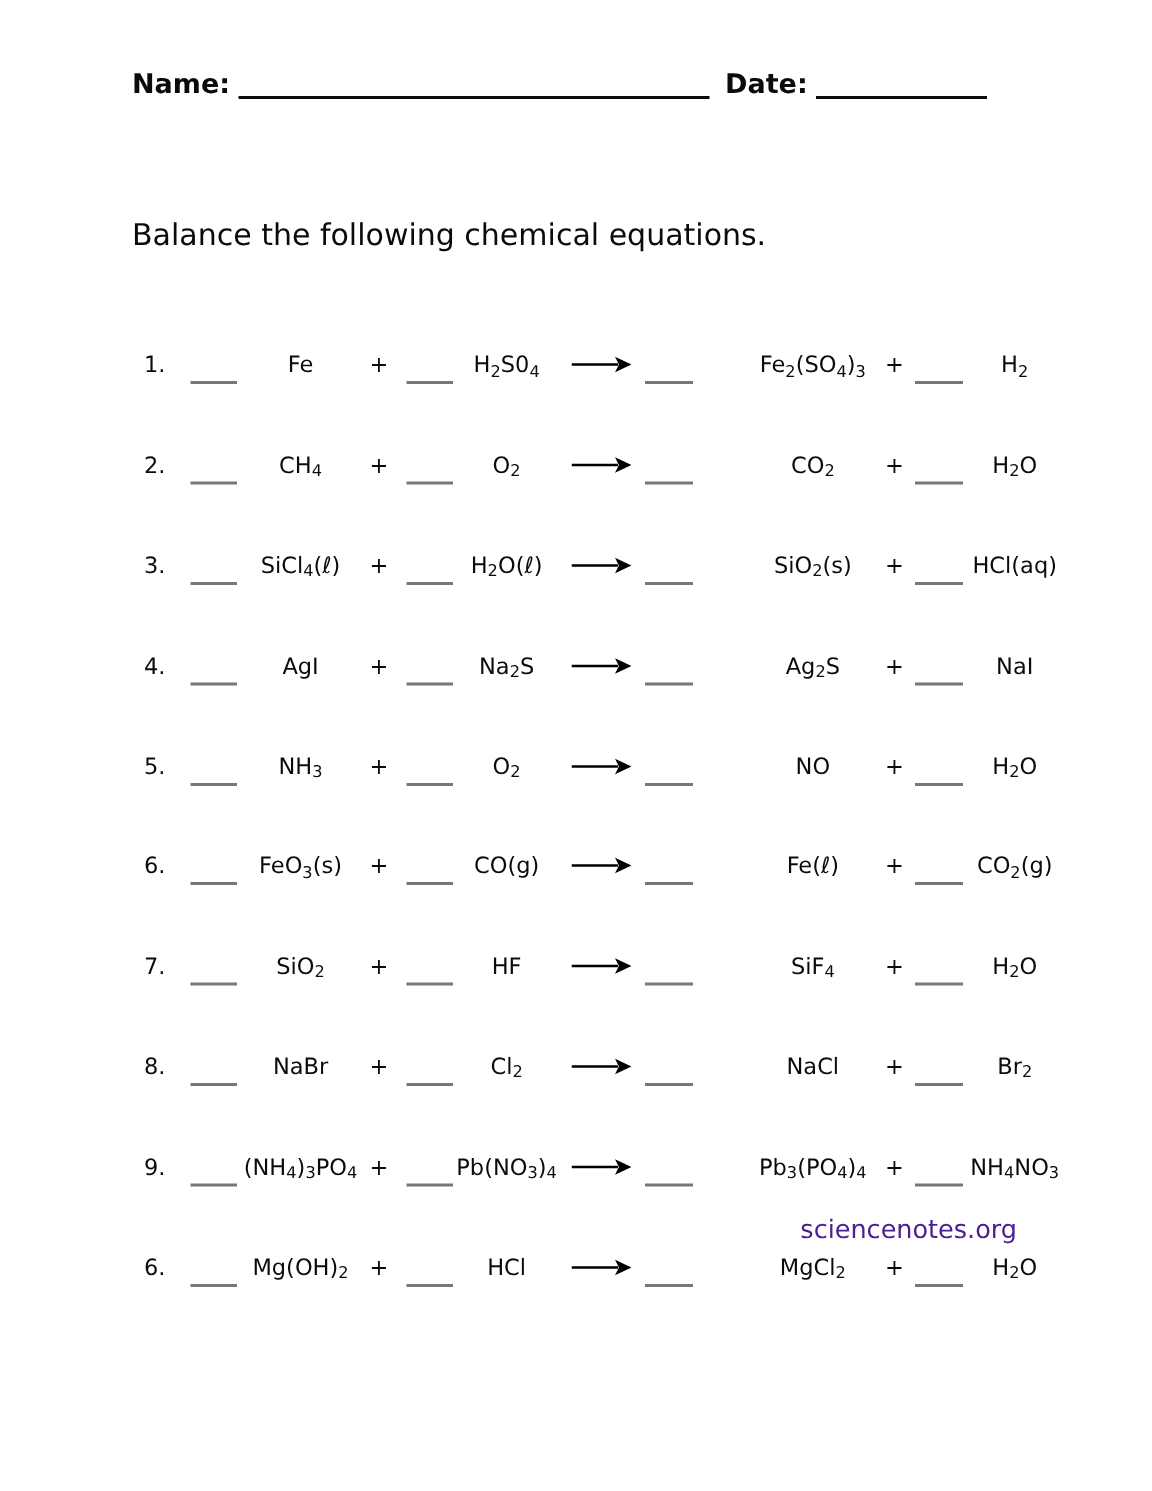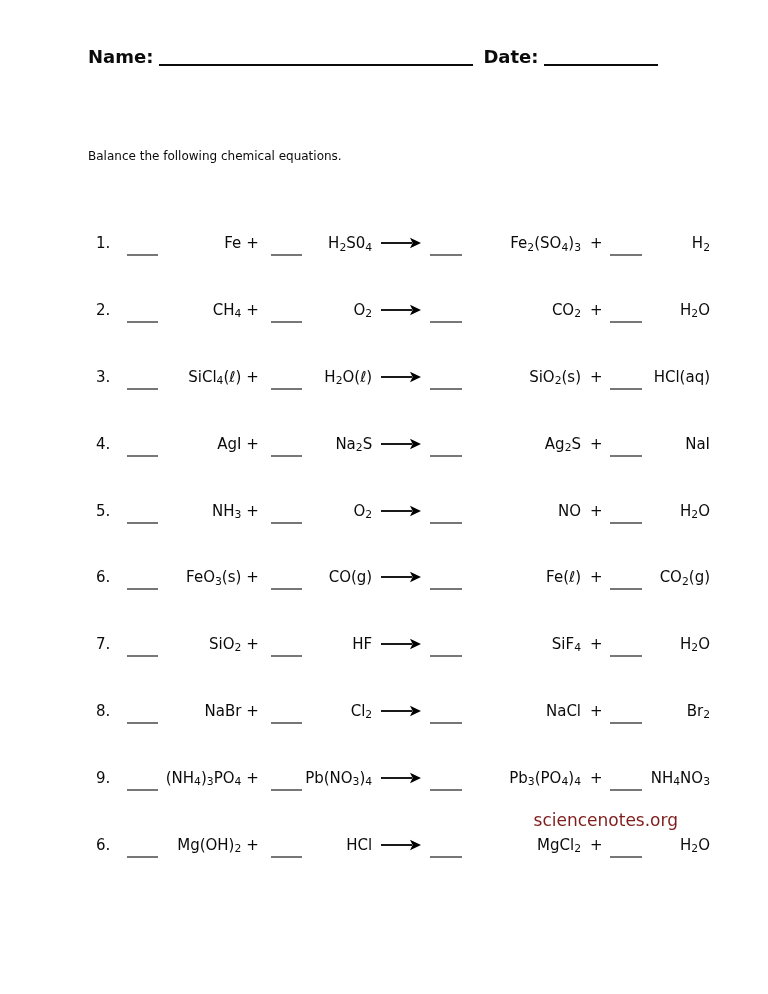--- a/index.html
+++ b/index.html
@@ -46,21 +46,21 @@
     text-align: center;
     font-size: 19px;
     font-weight: bold;
     line-height: 24px;
   }
   .instruction {
     position: absolute;
     top: 146px;
     left: 88px;
     margin: 0;
-    font-size: 12px;
+    font-size: 20px;
     line-height: 20px;
   }
 
   
   .equations {
     position: absolute;
     top: 210px;
     left: 88px;
     width: 622px;
   }
@@ -73,21 +73,21 @@
   .eq-row > span { display: block; height: 20px; line-height: 20px; box-sizing: border-box; }
   .c-num   { width: 40px; padding-left: 8px; }
   .c-blank { width: 36px; position: relative; }
   .c-blank::after {
     content: "";
     position: absolute;
     left: 1px; right: 1px; bottom: -3px;
     height: 2px;
     background: #777777;
   }
-  .formula { text-align: right; white-space: nowrap; }
+  .formula { text-align: center; white-space: nowrap; }
   .c-f1 { width: 88px; }
   .c-f2 { width: 74px; }
   .c-f3 { width: 84px; margin-left: 40px; }
   .c-f4 { width: 72px; }
   .c-plus { width: 24px; text-align: center; }
   .ml6 { margin-left: 6px; }
   .ml8 { margin-left: 8px; }
   .ml4 { margin-left: 4px; }
   .ml2 { margin-left: 2px; }
   .c-arrow {
@@ -103,21 +103,21 @@
     bottom: -0.2em;
     line-height: 0;
   }
 
   
   .footer {
     position: absolute;
     right: 90px;
     bottom: 46px;
     font-size: 17px;
-    color: #7f1d1d;
+    color: #4c1d95;
   }
 </style>
 </head>
 <body>
 
 <div class="page">
 
   <div class="header">
     <span class="hlabel">Name:</span>
     <span class="hline name-line"></span>

